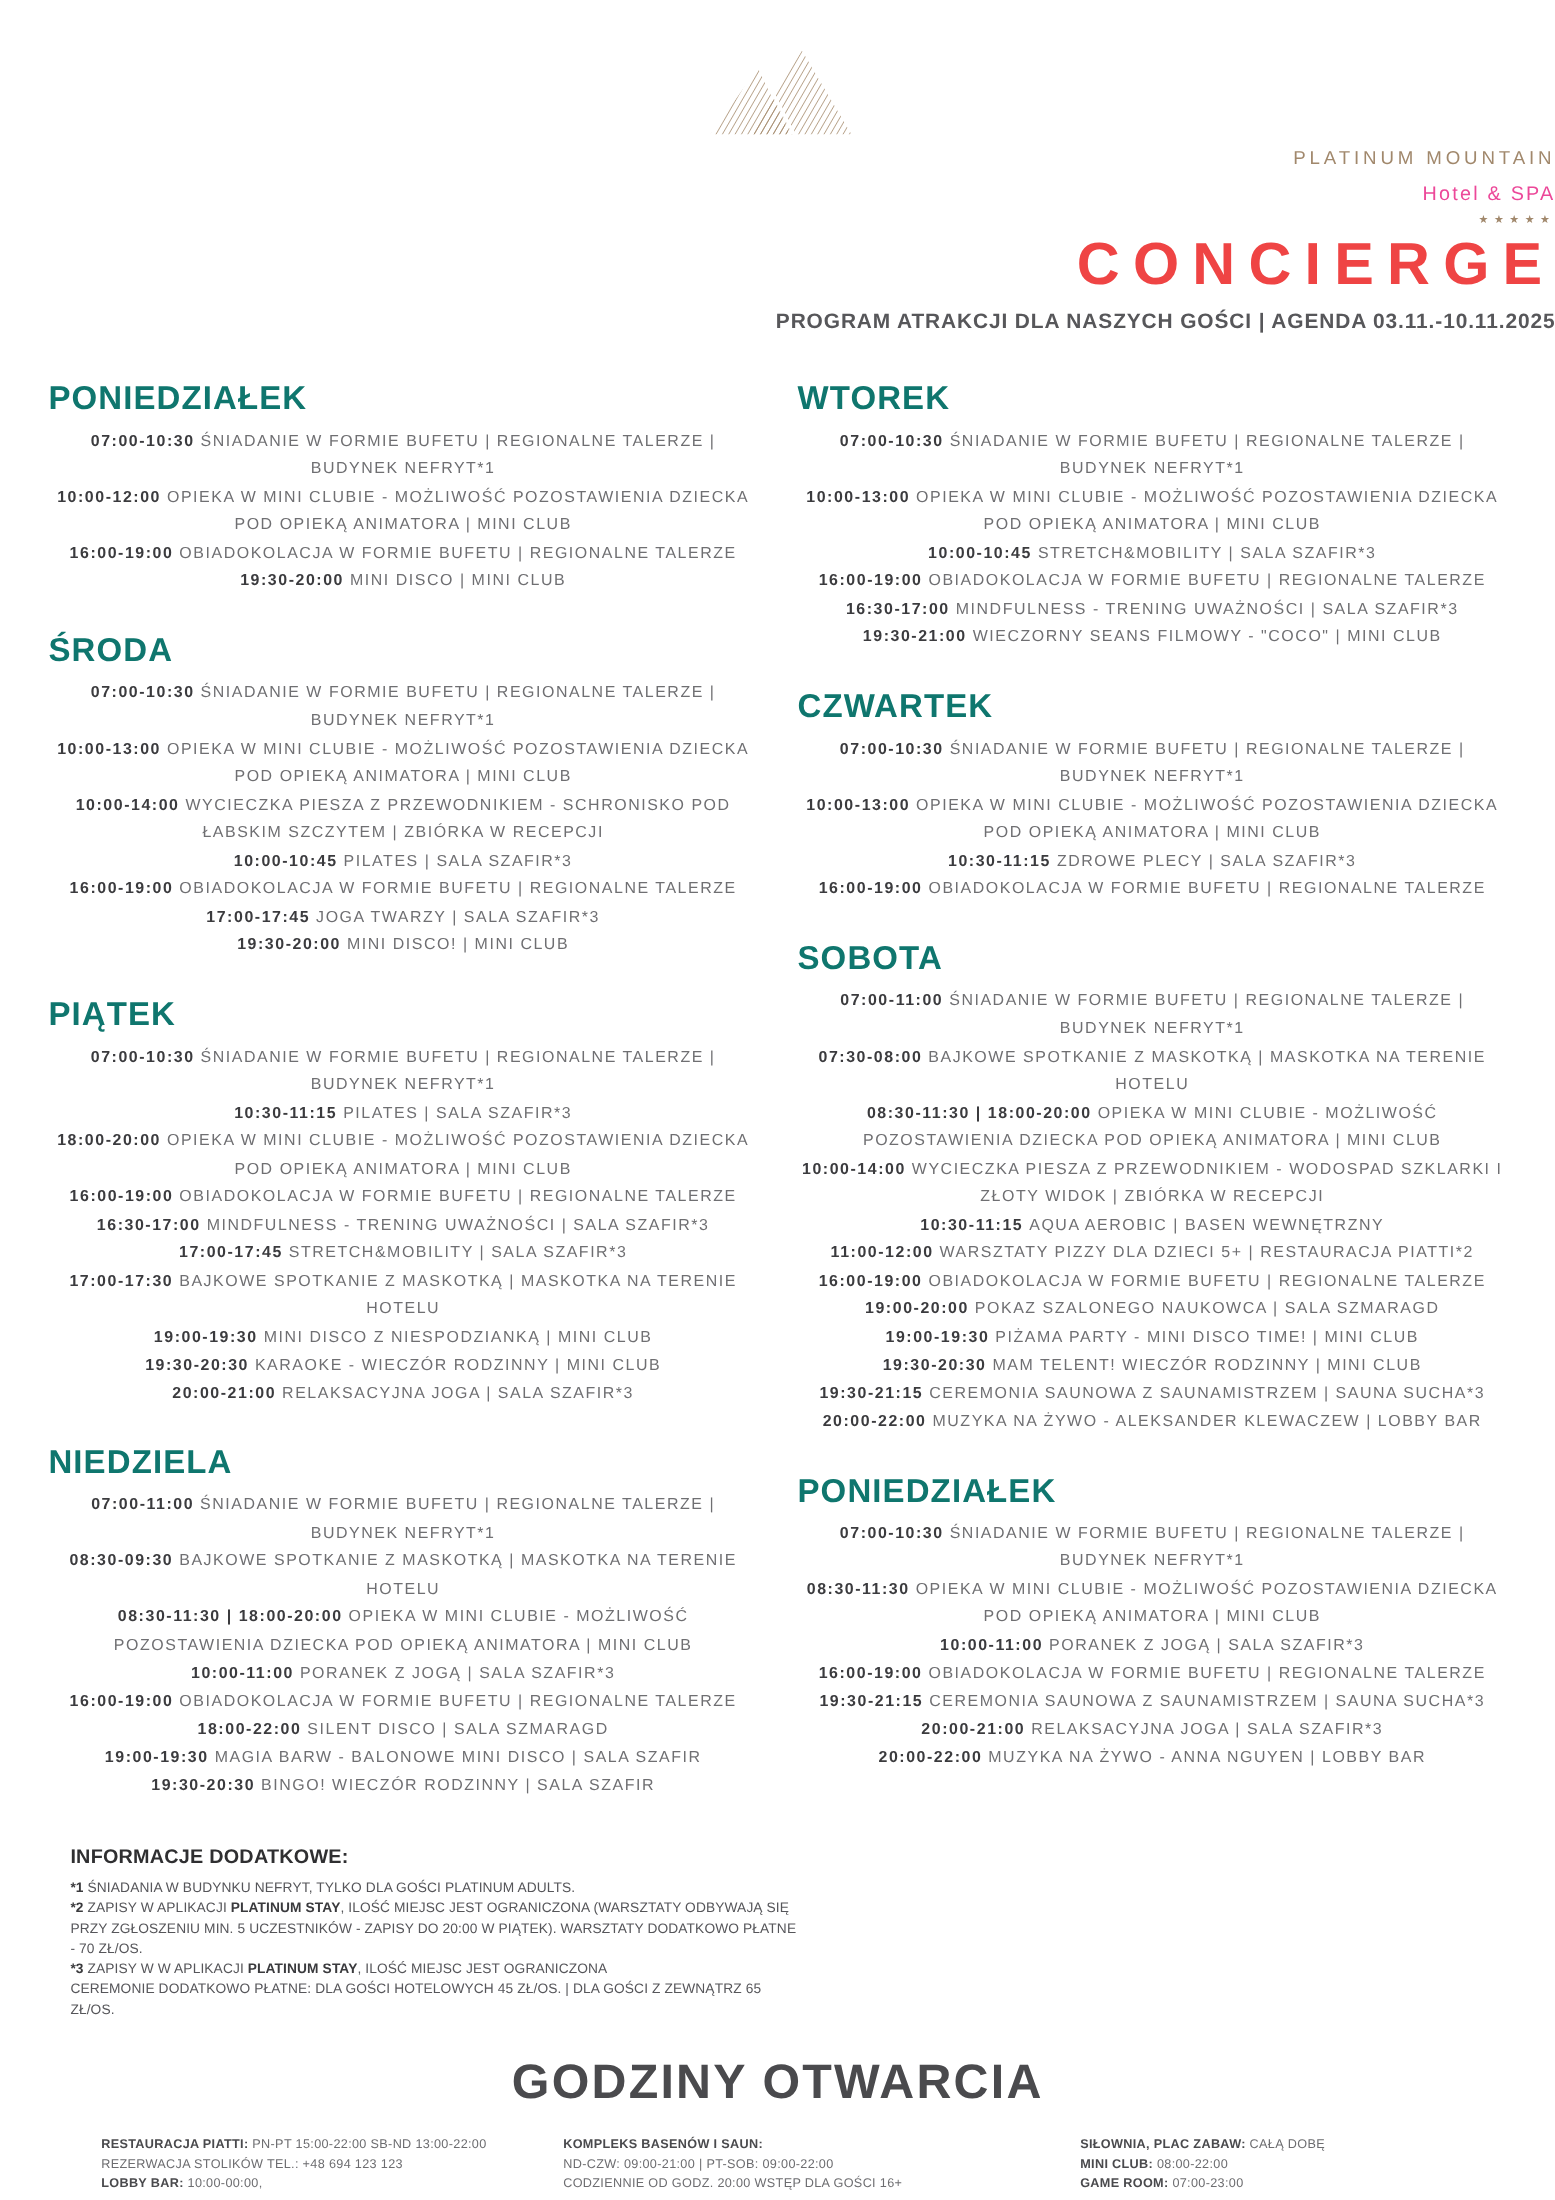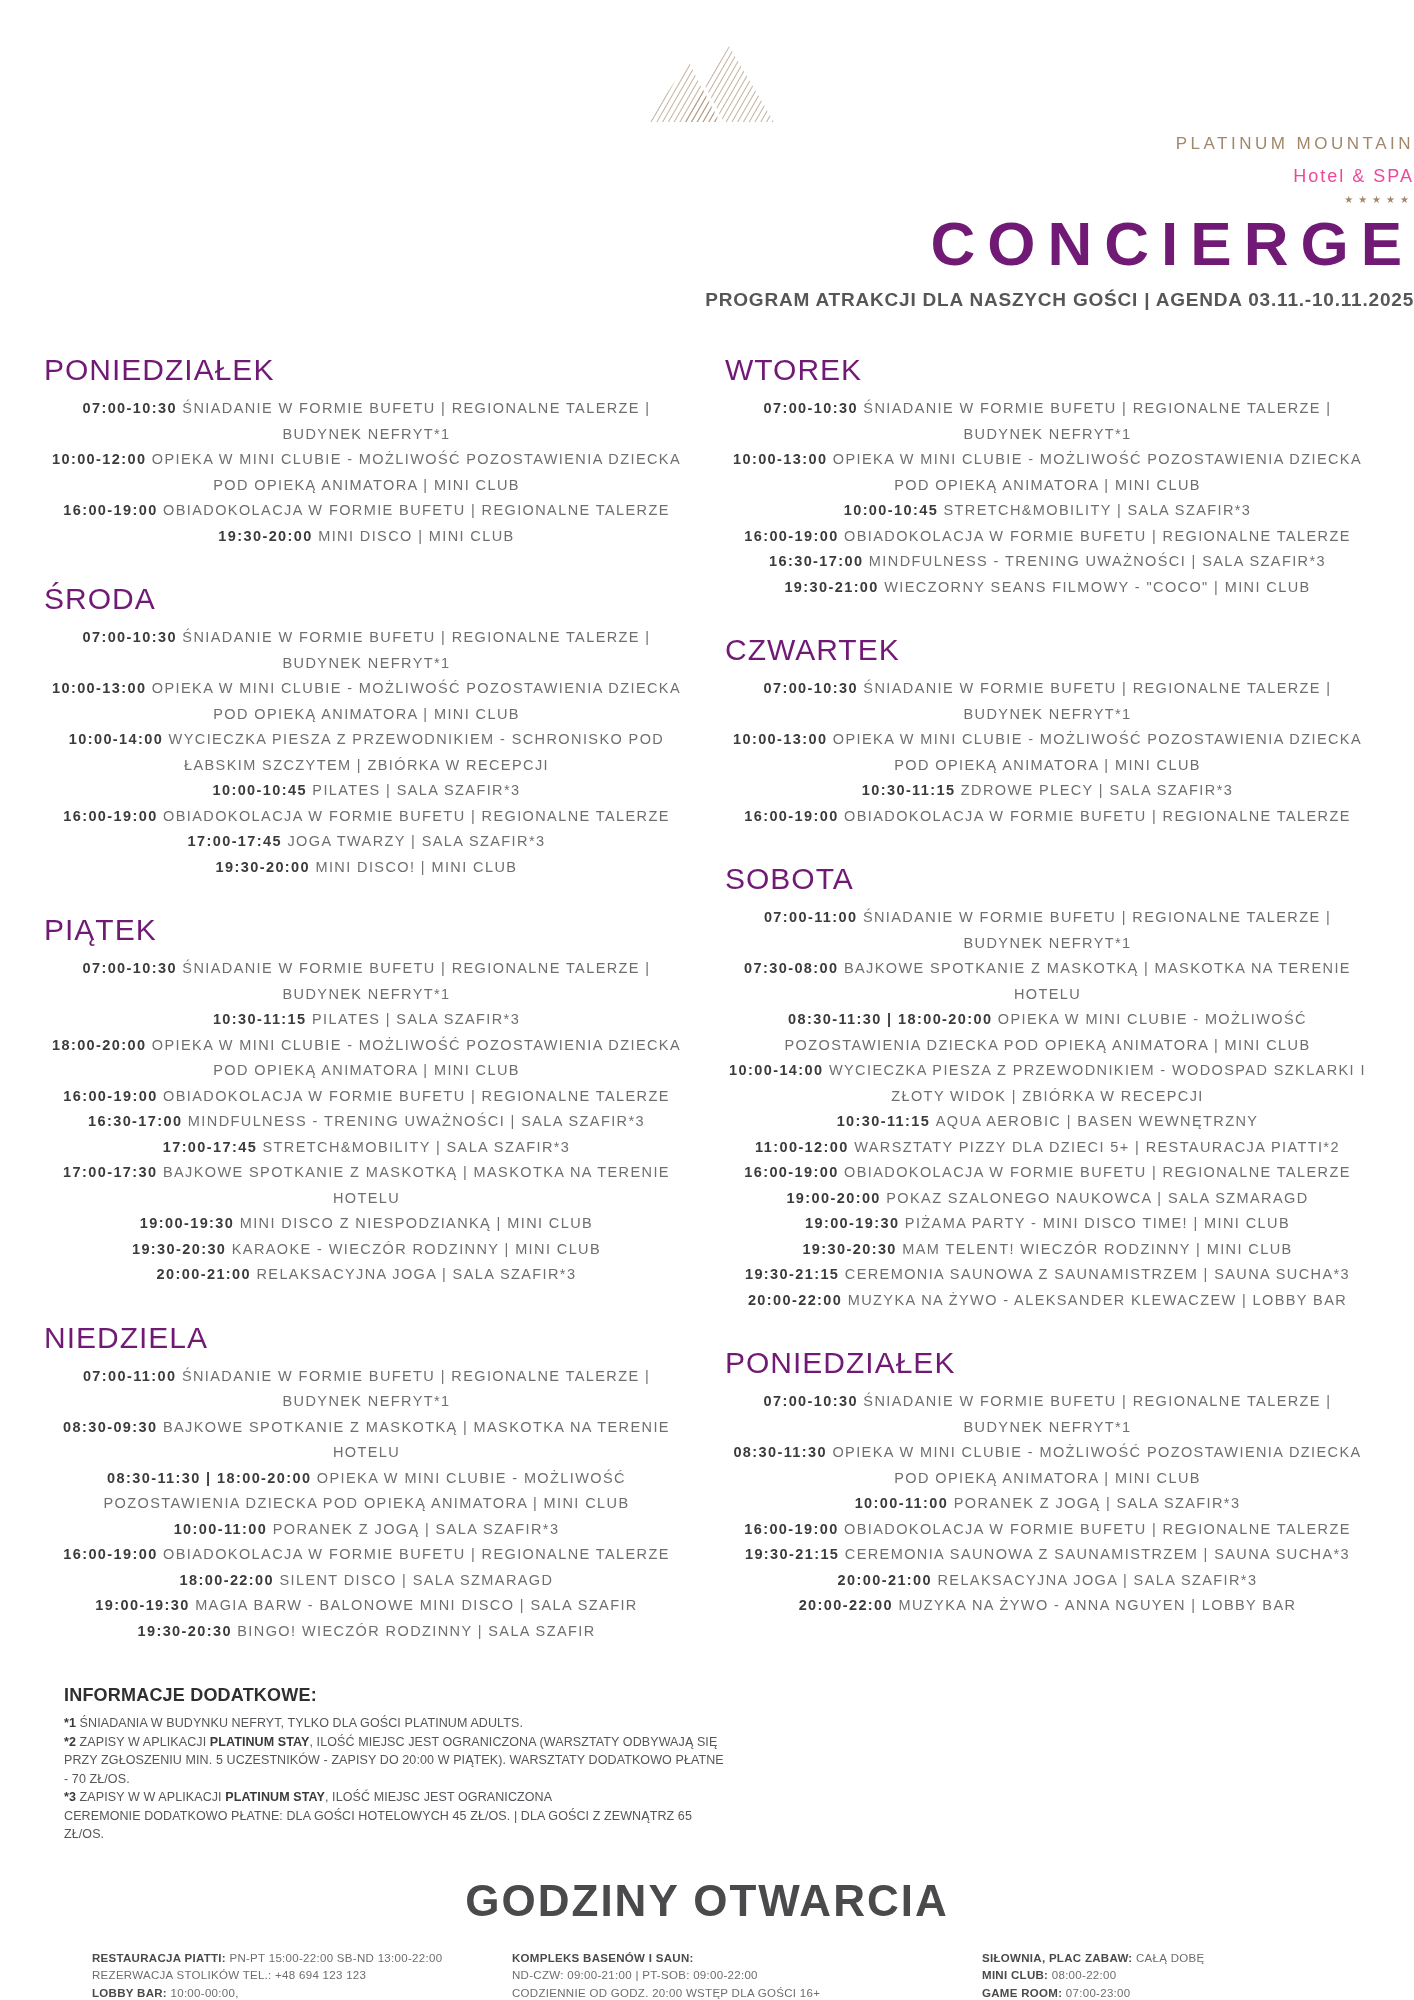--- a/index.html
+++ b/index.html
@@ -6,28 +6,28 @@
   html,body { background:#ffffff; }
   body { font-family:"Liberation Sans", sans-serif; color:#3c3c3f; }
   .page { width:1414px; height:2000px; background:#ffffff; position:relative; overflow:hidden; margin:0 auto; }
 
   
   .header { text-align:right; padding-top:34px; }
   .logo-mark { display:block; margin:0 auto; }
   .logo-name { color:#a1886c; font-size:17px; letter-spacing:3.5px; margin-top:8px; font-weight:400; }
   .logo-tagline { color:#ec4899; font-size:18px; letter-spacing:2px; margin-top:12px; }
   .logo-stars { color:#a1886c; font-size:10px; letter-spacing:5px; margin-top:7px; }
-  .title { color:#701a75; font-size:62px; font-weight:700; letter-spacing:12px; margin-top:6px; line-height:1.05; }
+  .title { color:#ef4444; font-size:54px; font-weight:700; letter-spacing:12px; margin-top:6px; line-height:1.05; }
   .subtitle { color:#57575a; font-size:19px; font-weight:700; letter-spacing:0.8px; margin-top:13px; }
 
   
   .schedule { display:flex; gap:36px; padding:0 44px; margin-top:42px; height:1332px; align-items:flex-start; }
   .col { flex:1; min-width:0; }
   .day { margin-bottom:33px; }
-  .day-title { color:#701a75; font-size:30px; font-weight:400; letter-spacing:1px; margin-bottom:9px; }
+  .day-title { color:#0f766e; font-size:30px; font-weight:700; letter-spacing:1px; margin-bottom:9px; }
   .event { font-size:14.5px; line-height:25.5px; letter-spacing:1.4px; color:#6f6f72;text-align:center; }
   .event .time { color:#3b3b3e; font-weight:700; }
 
   
   .info { padding:0 64px; }
   .info-heading { font-size:18px; font-weight:700; color:#2f2f31; margin-bottom:8px; letter-spacing:0.2px; }
   .info-line { font-size:12.5px; line-height:18.5px; color:#56565a; max-width:660px; letter-spacing:0.1px; }
   .info-line strong { color:#3a3a3d; font-weight:700; }
 
   

